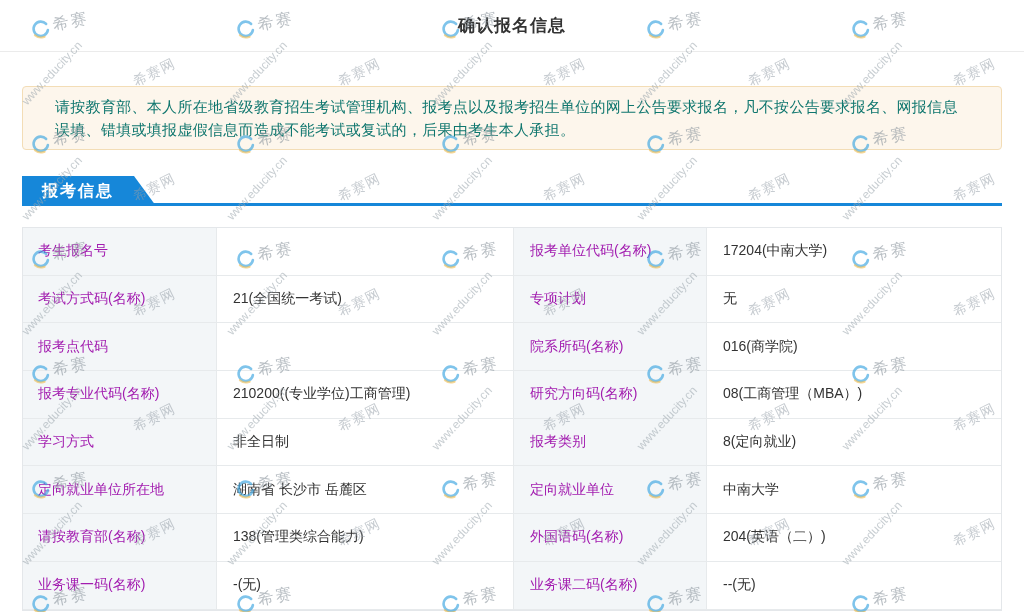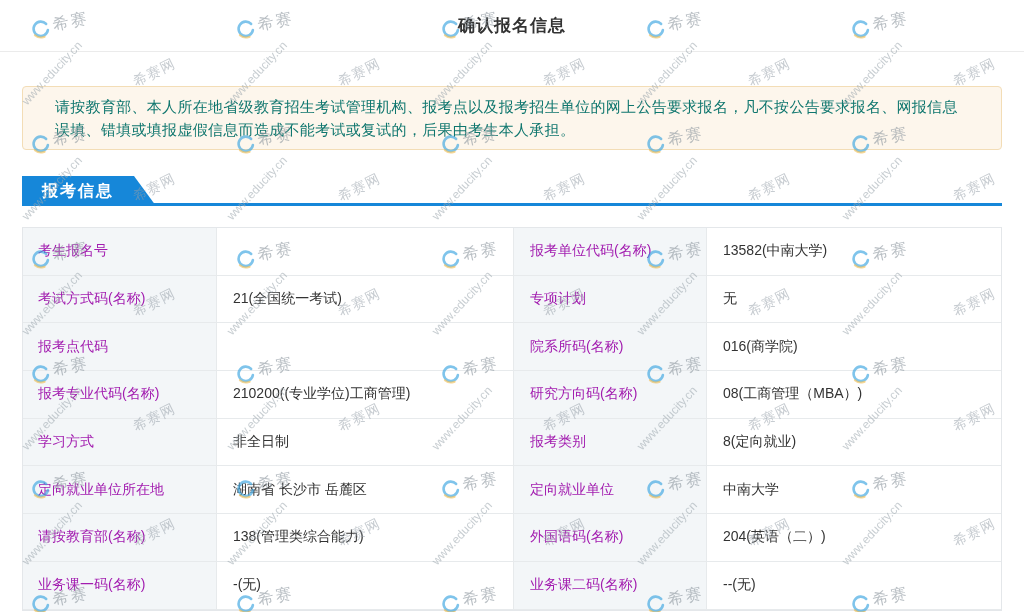--- a/index.html
+++ b/index.html
@@ -74,21 +74,21 @@
         <span>报考信息</span>
       </div>
     </div>
 
     <div class="reg-table">
 
       <div class="trow">
         <div class="cell lbl c0">考生报名号</div>
         <div class="cell val c1"></div>
         <div class="cell lbl c2">报考单位代码(名称)</div>
-        <div class="cell val c3">13582(中南大学)</div>
+        <div class="cell val c3">17204(中南大学)</div>
       </div>
 
       <div class="trow">
         <div class="cell lbl c0">考试方式码(名称)</div>
         <div class="cell val c1">21(全国统一考试)</div>
         <div class="cell lbl c2">专项计划</div>
         <div class="cell val c3">无</div>
       </div>
 
       <div class="trow">

